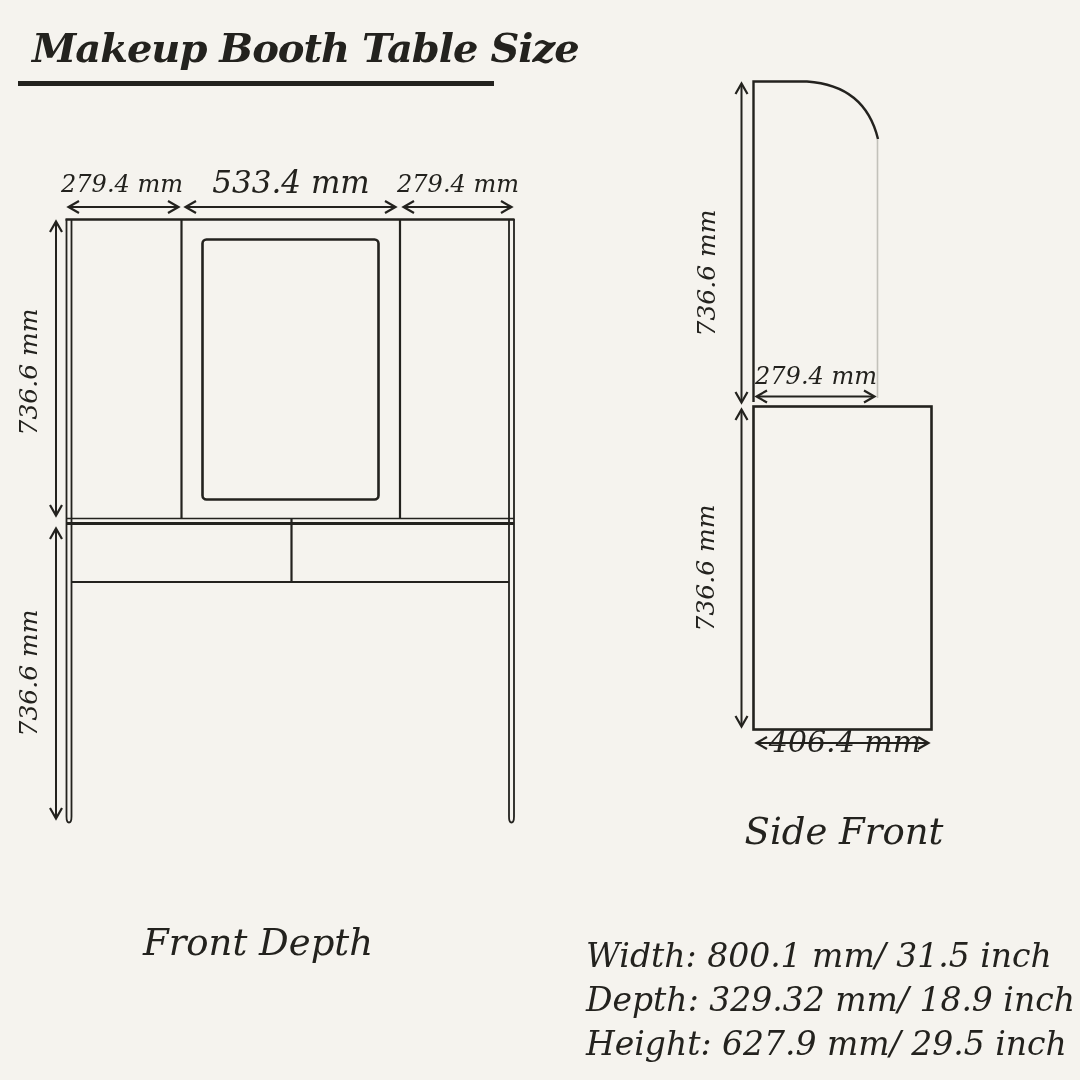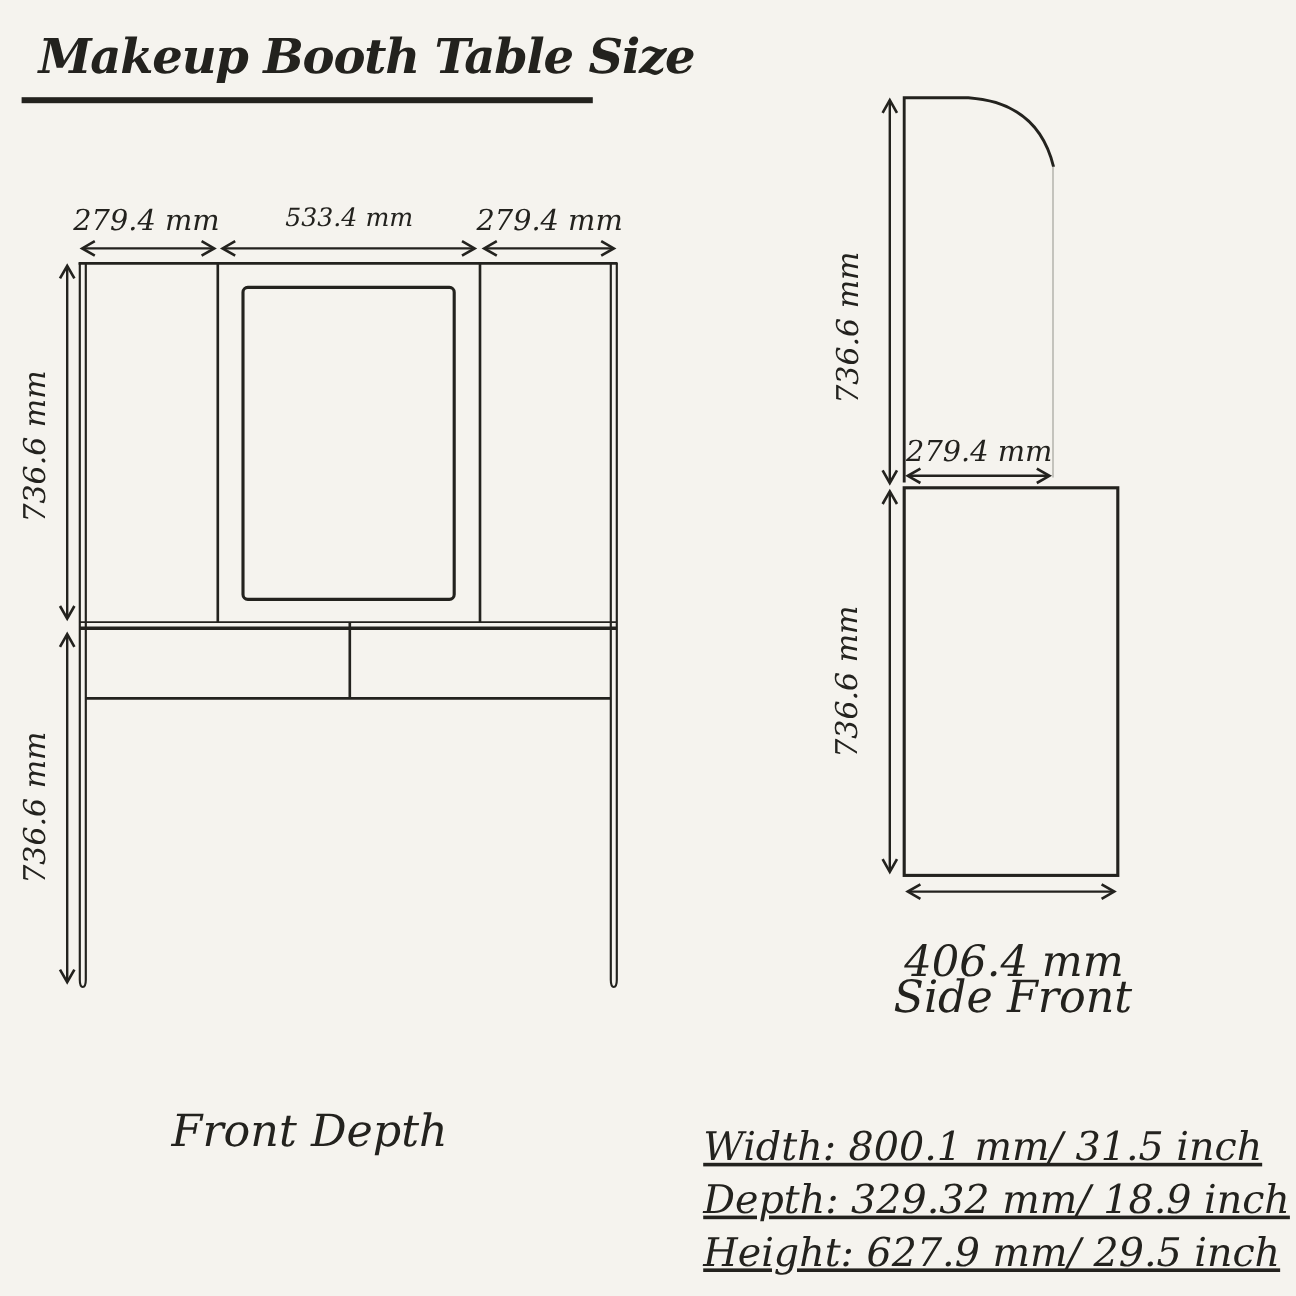--- a/index.html
+++ b/index.html
@@ -30,21 +30,21 @@
   .arrow{stroke:var(--ink);fill:none;stroke-width:2;}
   .ah{stroke:var(--ink);fill:none;stroke-width:2.2;}
   .dim{
     position:absolute;transform:translate(-50%,-50%);
     white-space:nowrap;line-height:1.1;
   }
   .dim.v{transform:translate(-50%,-50%) rotate(-90deg);}
   .viewlabel{font-size:37px;}
   .specs{
     position:absolute;left:586px;top:934px;
-    font-size:33px;line-height:44px;white-space:nowrap;text-decoration:underline;
+    font-size:33px;line-height:44px;white-space:nowrap;
   }
 </style>
 </head>
 <body>
 
 <div class="canvas">
 
   <div class="title-wrap">
     <h1>Makeup Booth Table Size</h1>
   </div>
@@ -91,30 +91,30 @@
       <rect class="s" stroke-width="2.6" x="753.5" y="406.5" width="178" height="323"></rect>
 
       <line class="arrow" marker-start="url(#arr)" marker-end="url(#arr)" x1="741.5" y1="84" x2="741.5" y2="402"></line>
       <line class="arrow" marker-start="url(#arr)" marker-end="url(#arr)" x1="741.5" y1="410" x2="741.5" y2="726"></line>
       <line class="arrow" marker-start="url(#arr)" marker-end="url(#arr)" x1="757" y1="396.5" x2="874" y2="396.5"></line>
       <line class="arrow" marker-start="url(#arr)" marker-end="url(#arr)" x1="757" y1="743" x2="928" y2="743"></line>
     </g>
   </svg>
 
   <div class="dim" style="left:122px;top:184px;font-size:24px">279.4 mm</div>
-  <div class="dim" style="left:291px;top:182px;font-size:21px">533.4 mm</div>
+  <div class="dim" style="left:291px;top:182px;font-size:31px">533.4 mm</div>
   <div class="dim" style="left:458px;top:184px;font-size:24px">279.4 mm</div>
   <div class="dim v" style="left:29px;top:372px;font-size:25px">736.6 mm</div>
   <div class="dim v" style="left:29px;top:673px;font-size:25px">736.6 mm</div>
   <div class="dim viewlabel" style="left:258px;top:943px">Front Depth</div>
 
   <div class="dim v" style="left:707px;top:273px;font-size:25px">736.6 mm</div>
   <div class="dim" style="left:816px;top:376px;font-size:24px">279.4 mm</div>
   <div class="dim v" style="left:706px;top:568px;font-size:25px">736.6 mm</div>
-  <div class="dim" style="left:845px;top:802px;font-size:36px">406.4 mm</div>
+  <div class="dim" style="left:845px;top:741px;font-size:30px">406.4 mm</div>
   <div class="dim viewlabel" style="left:844px;top:832px">Side Front</div>
 
   <div class="specs">
     <div>Width: 800.1 mm/ 31.5 inch</div>
     <div>Depth: 329.32 mm/ 18.9 inch</div>
     <div>Height: 627.9 mm/ 29.5 inch</div>
   </div>
 
 </div>
 

